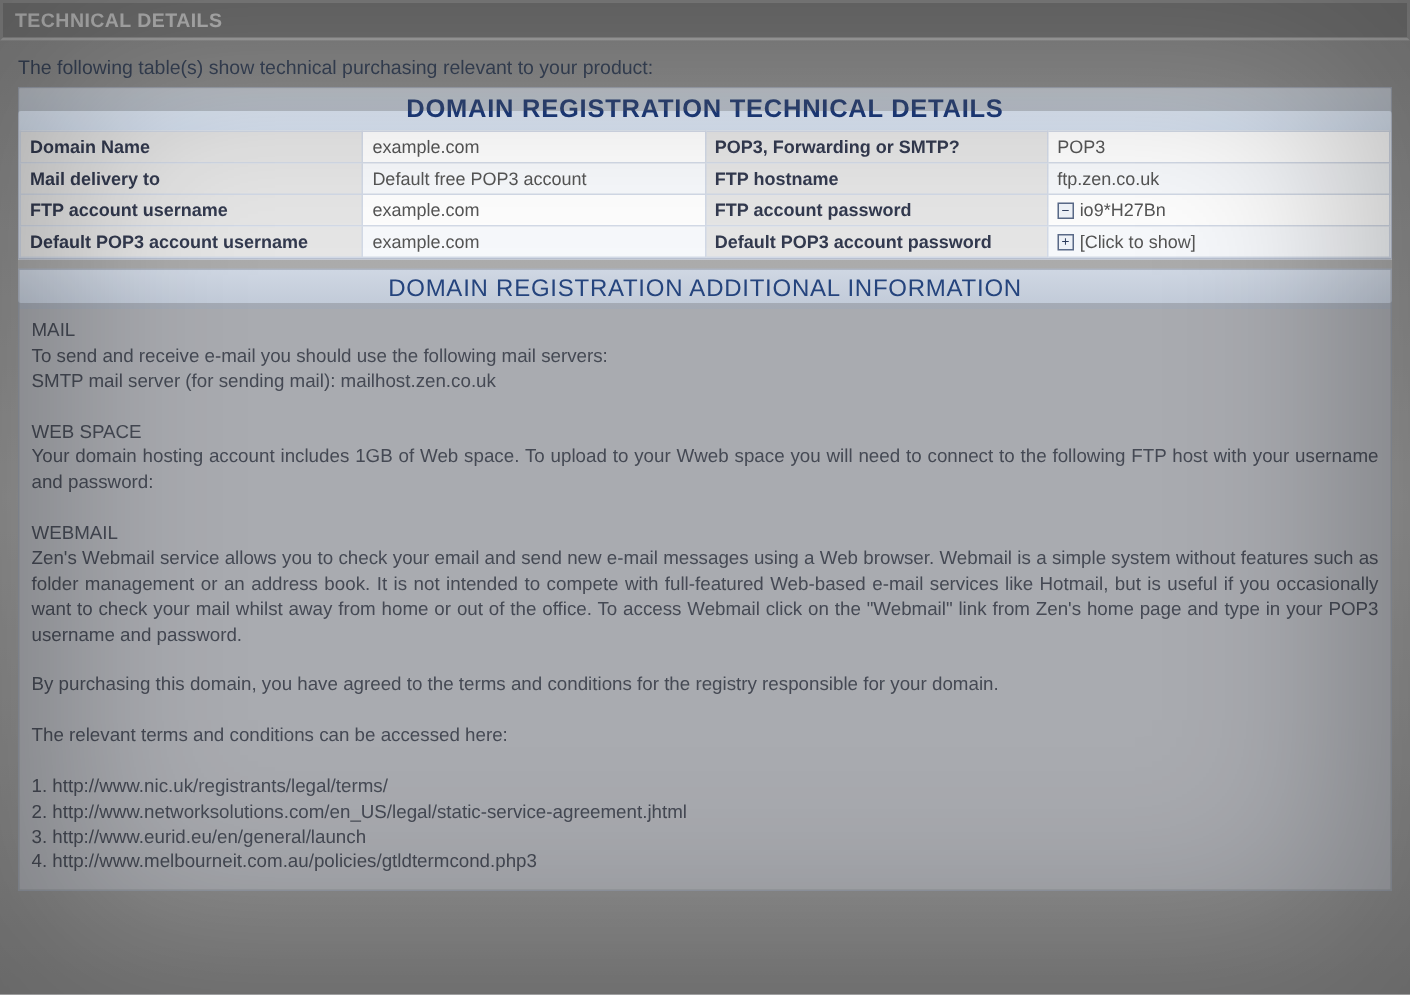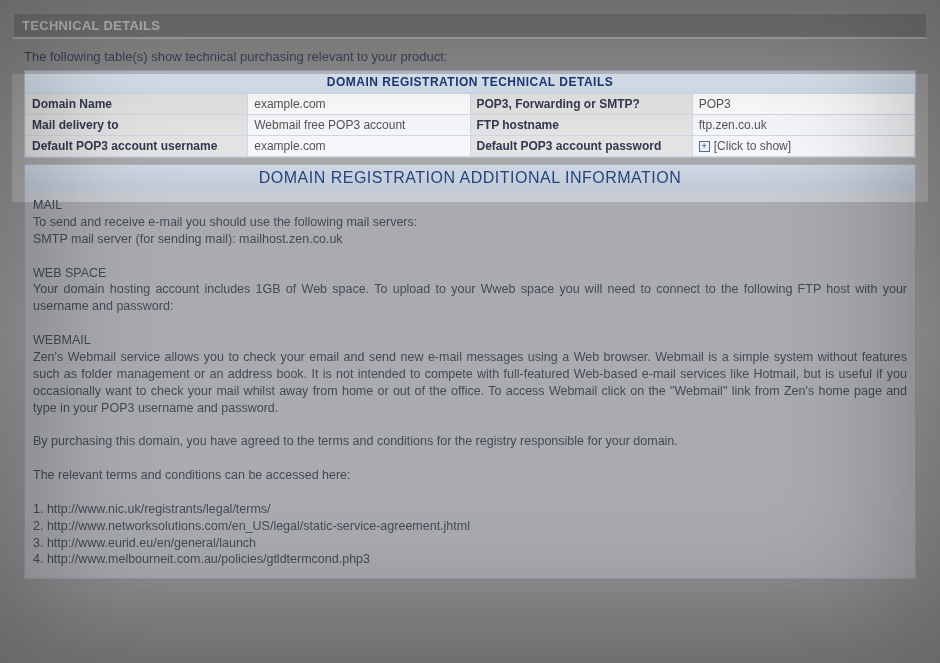--- a/index.html
+++ b/index.html
@@ -9,21 +9,21 @@
     background: #c9c9c9;
     width: 940px;
     height: 663px;
     overflow: hidden;
     position: relative;
   }
   .outer {
     background: linear-gradient(to bottom, #9b9b9b 0%, #b9b9b9 50%, #9b9b9b 100%);
     width: 940px;
     height: 663px;
-    padding: 12px;
+    padding: 0;
   }
   .header-bar {
     background: #818181;
     color: #e8e8e8;
     font-weight: bold;
     font-size: 13px;
     padding: 4px 8px;
     border: 2px solid #9f9f9f;
     border-bottom-color: #c9c9c9;
     letter-spacing: 0.3px;
@@ -38,21 +38,21 @@
   }
   .tech-table-wrap {
     background: #fff;
     border: 1px solid #b8c0d0;
   }
   .tech-title {
     background: linear-gradient(#e4ecf7,#d6e1f0);
     color: #1c3a7a;
     text-align: center;
     font-weight: bold;
-    font-size: 12px;
+    font-size: 17px;
     padding: 4px;
     letter-spacing: 0.5px;
   }
   table.tech {
     width: 100%;
     border-collapse: collapse;
     table-layout: fixed;
   }
   table.tech td {
     border: 1px solid #d2d9e6;
@@ -149,23 +149,34 @@
       <table class="tech">
         <tbody>
             <tr>
           <td class="label">Domain Name</td>
           <td class="value">example.com</td>
           <td class="label">POP3, Forwarding or SMTP?</td>
           <td class="value">POP3</td>
         </tr>
         <tr class="alt">
           <td class="label">Mail delivery to</td>
-          <td class="value">Webmail free POP3 account</td>
+          <td class="value">Default free POP3 account</td>
           <td class="label">FTP hostname</td>
           <td class="value">ftp.zen.co.uk</td>
+        </tr>
+        <tr>
+          <td class="label">FTP account username</td>
+          <td class="value">example.com</td>
+          <td class="label">FTP account password</td>
+          <td class="value">
+            <div class="pw-cell">
+              <span class="toggle-icon">−</span>
+              <span>io9*H27Bn</span>
+            </div>
+          </td>
         </tr>
         <tr class="alt">
           <td class="label">Default POP3 account username</td>
           <td class="value">example.com</td>
           <td class="label">Default POP3 account password</td>
           <td class="value">
             <div class="pw-cell">
               <span class="toggle-icon">+</span>
               <span>[Click to show]</span>
             </div>

